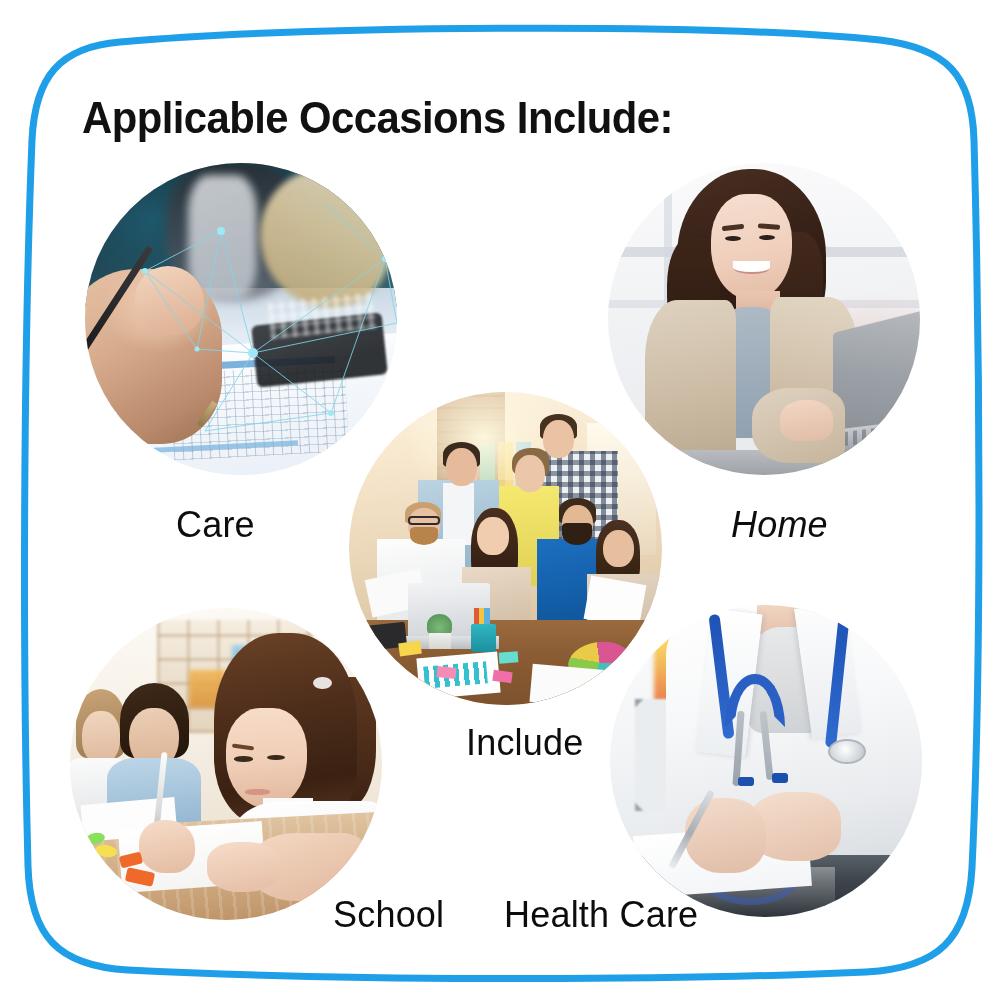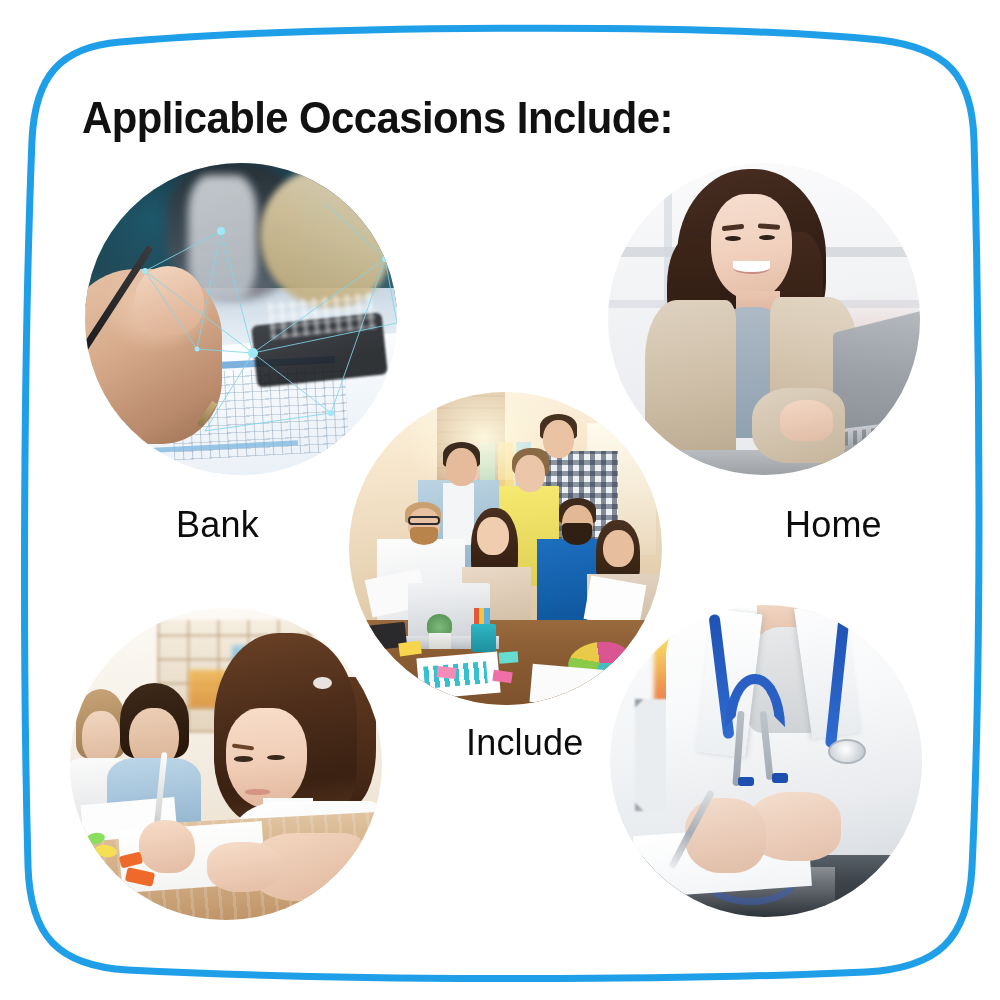--- a/index.html
+++ b/index.html
@@ -699,21 +699,21 @@
           <circle cx="136" cy="68" r="4"></circle>
           <circle cx="168" cy="190" r="5"></circle>
           <circle cx="60" cy="108" r="3"></circle>
           <circle cx="300" cy="96" r="3"></circle>
           <circle cx="246" cy="250" r="3"></circle>
           <circle cx="112" cy="186" r="2.5"></circle>
         </g>
       </svg>
     </div>
   </div>
-  <div class="occasion-label" style="left:176px; top:504px;">Bank</div>
+  <div class="occasion-label" style="left:176px; top:504px;">Care</div>
 
   <div class="photo-circle" id="photo-home" style="left:608px; top:163px; width:312px; height:312px;">
     <div class="photo-inner">
       <div class="ly bg"></div>
       <div class="ly win-frame1"></div>
       <div class="ly win-frame2"></div>
       <div class="ly win-vert"></div>
       <div class="ly warm-glow"></div>
       <div class="ly hair"></div>
       <div class="ly hair-l"></div>
@@ -729,21 +729,21 @@
       <div class="ly cardigan-l"></div>
       <div class="ly cardigan-r"></div>
       <div class="ly desk"></div>
       <div class="ly laptop-screen"></div>
       <div class="ly laptop-base"></div>
       <div class="ly keys"></div>
       <div class="ly arm-r"></div>
       <div class="ly hand-type"></div>
     </div>
   </div>
-  <div class="occasion-label" style="left:785px; top:504px;">Home</div>
+  <div class="occasion-label" style="left:731px; top:504px;font-style:italic;">Home</div>
 
   <div class="photo-circle" id="photo-office" style="left:349px; top:392px; width:313px; height:313px;">
     <div class="photo-inner">
       <div class="ly bg"></div>
       <div class="ly brick"></div>
       <div class="ly win-r"></div>
       <div class="ly stickies"></div>
       <div class="ly sun"></div>
       <div class="ly p4-body"></div>
       <div class="ly p4-hair p-head"></div>
@@ -821,20 +821,21 @@
       <div class="ly pen"></div>
       <div class="ly g-arm"></div>
       <div class="ly g-hand-l"></div>
       <div class="ly g-hand-r"></div>
       <div class="ly toy-a"></div>
       <div class="ly toy-b"></div>
       <div class="ly toy-c"></div>
       <div class="ly toy-d"></div>
     </div>
   </div>
+  <div class="occasion-label" style="left:333px; top:894px;">School</div>
 
   <div class="photo-circle" id="photo-health" style="left:610px; top:605px; width:312px; height:312px;">
     <div class="photo-inner">
       <div class="ly bg"></div>
       <div class="ly warmstripe"></div>
       <div class="ly chairback"></div>
       <div class="ly coat"></div>
       <div class="ly neck-skin"></div>
       <div class="ly inner-top"></div>
       <div class="ly lapel-l"></div>
@@ -849,14 +850,15 @@
       <div class="ly chest-disc"></div>
       <div class="ly deskdark"></div>
       <div class="ly reflection"></div>
       <div class="ly stetho-refl"></div>
       <div class="ly form"></div>
       <div class="ly hand-left"></div>
       <div class="ly hand-right"></div>
       <div class="ly pen-silver"></div>
     </div>
   </div>
+  <div class="occasion-label" style="left:504px; top:894px;">Health Care</div>
 
 </div>
 
 </body></html>

